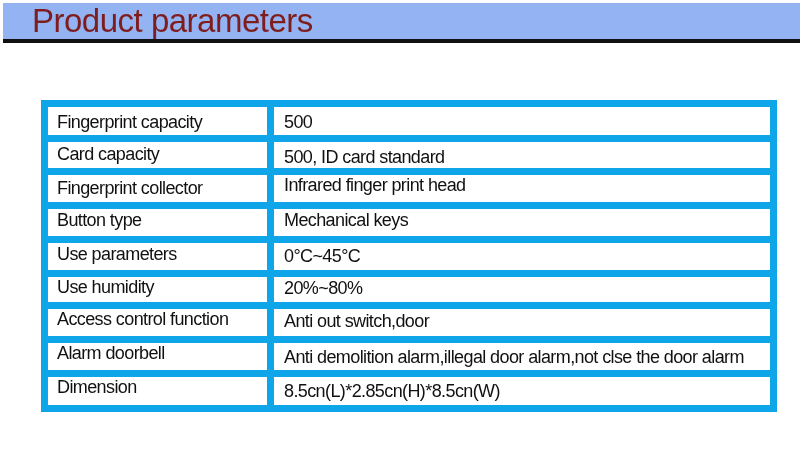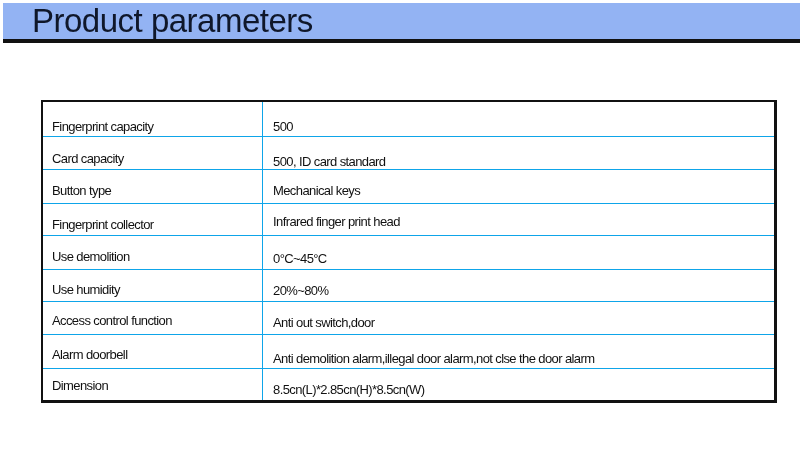--- a/index.html
+++ b/index.html
@@ -7,33 +7,33 @@
     width: 800px; height: 453px; background: #ffffff; position: relative; overflow: hidden;
     font-family: "Liberation Sans", sans-serif; color: #111;
   }
   .banner {
     position: absolute; left: 3px; top: 3px; width: 797px; height: 36px;
     background: #93b3f3;
     box-shadow: 0 4px 0 #111;
   }
   .banner-title {
     position: absolute; left: 29px; top: -1px;
-    font-size: 33px; letter-spacing: -0.5px; color: #0f172a; line-height: 38px;
+    font-size: 33px; letter-spacing: -0.5px; color: #7f1d1d; line-height: 38px;
     white-space: nowrap;
   }
   .spec-table {
     position: absolute; left: 41px; top: 100px; width: 736px;
     border-collapse: collapse;
     border: 2px solid #111;
     border-right-width: 3px; border-bottom-width: 3px;
   }
   .spec-table td {
-    border: 1px solid #0ea5e9;
+    border: 7px solid #0ea5e9;
     padding: 0 0 0 8px;
-    font-size: 13px; letter-spacing: -0.6px;
+    font-size: 18px; letter-spacing: -0.6px;
     white-space: nowrap; vertical-align: bottom;
   }
   .spec-table td.label { width: 210px; padding-left: 9px; }
   .spec-table td.value { padding-left: 10px; margin-left: 29px; }
 </style>
 </head>
 <body>
 
 <div class="banner">
   <div class="banner-title">Product parameters</div>
@@ -42,30 +42,30 @@
 <table class="spec-table">
   <tbody>
     <tr style="height:35px">
       <td class="label" style="padding-bottom:2px">Fingerprint capacity</td>
       <td class="value" style="padding-bottom:2px">500</td>
     </tr>
     <tr style="height:33px">
       <td class="label" style="padding-bottom:3px">Card capacity</td>
       <td class="value" style="padding-bottom:0px">500, ID card standard</td>
     </tr>
-    <tr style="height:34px">
-      <td class="label" style="padding-bottom:5px">Button type</td>
-      <td class="value" style="padding-bottom:5px">Mechanical keys</td>
-    </tr>
     <tr style="height:32px">
       <td class="label" style="padding-bottom:3px">Fingerprint collector</td>
       <td class="value" style="padding-bottom:6px">Infrared finger print head</td>
     </tr>
     <tr style="height:34px">
-      <td class="label" style="padding-bottom:5px">Use demolition</td>
+      <td class="label" style="padding-bottom:5px">Button type</td>
+      <td class="value" style="padding-bottom:5px">Mechanical keys</td>
+    </tr>
+    <tr style="height:34px">
+      <td class="label" style="padding-bottom:5px">Use parameters</td>
       <td class="value" style="padding-bottom:3px">0°C~45°C</td>
     </tr>
     <tr style="height:32px">
       <td class="label" style="padding-bottom:4px">Use humidity</td>
       <td class="value" style="padding-bottom:3px">20%~80%</td>
     </tr>
     <tr style="height:33px">
       <td class="label" style="padding-bottom:6px">Access control function</td>
       <td class="value" style="padding-bottom:4px">Anti out switch,door</td>
     </tr>

